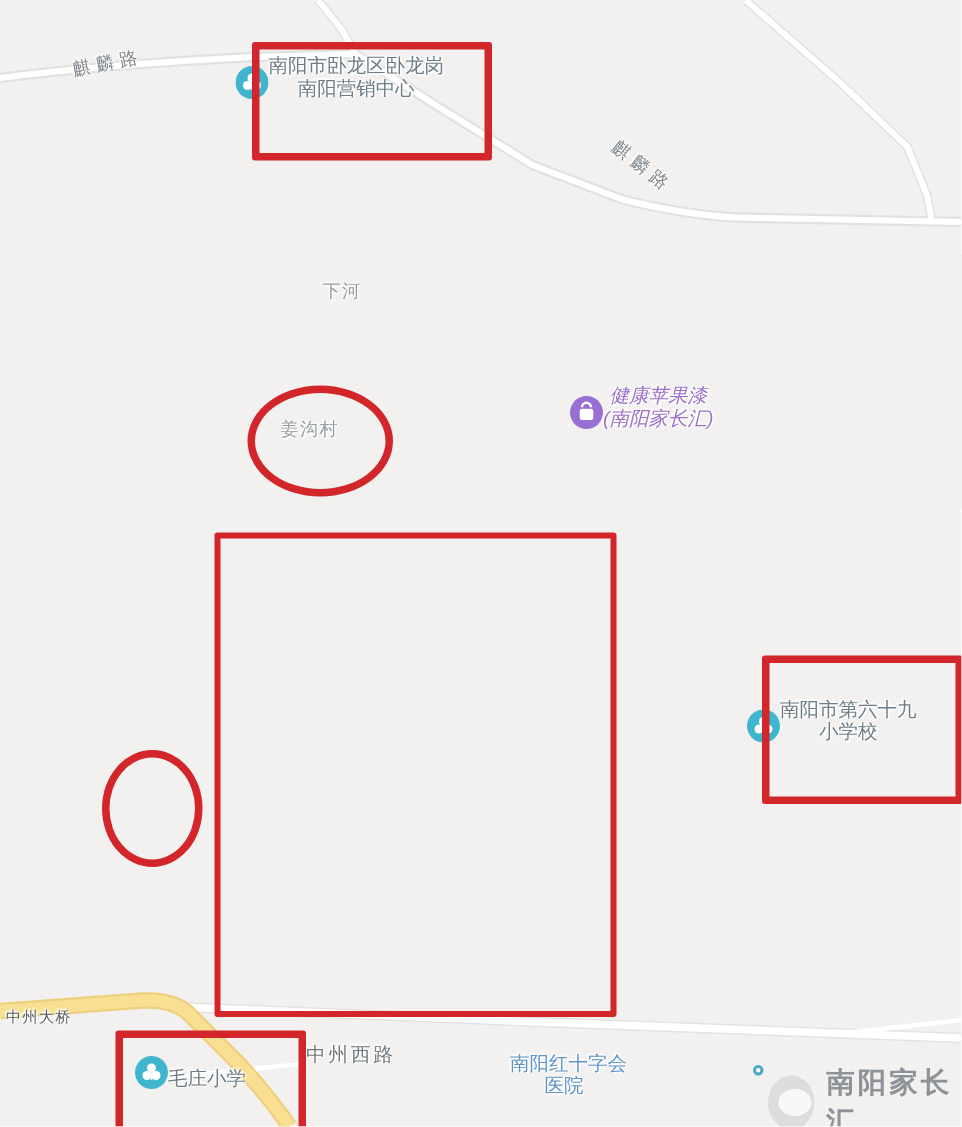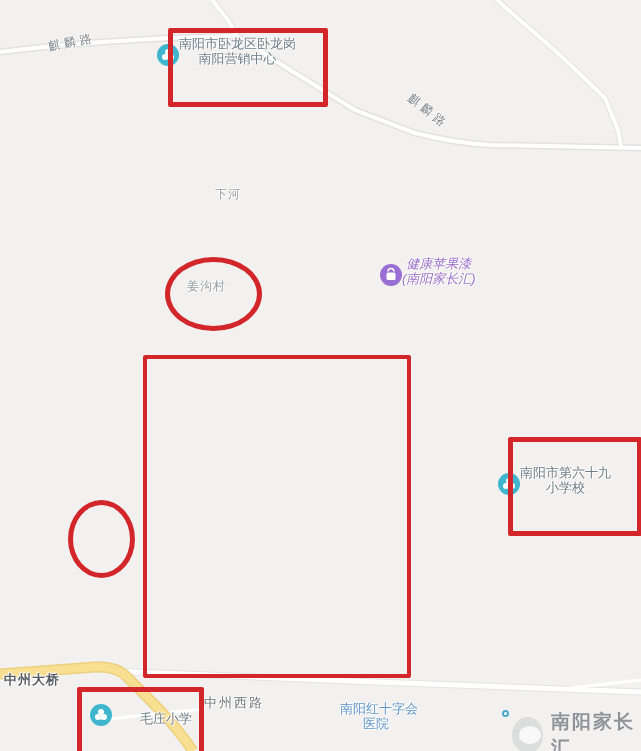--- a/index.html
+++ b/index.html
@@ -19,21 +19,21 @@
   .poi .icon{width:22px;height:22px;display:block;}
   .poi .txt{font-size:13px;line-height:15px;text-align:center;margin-top:2px;
     text-shadow:0 0 2px #fff,0 0 2px #fff,1px 1px 1px #fff,-1px -1px 1px #fff;}
   .school-txt{color:#6e7d86;}
   .shop-txt{color:#9a70c9;}
   .hosp-txt{color:#5f94c8;font-size:13px;line-height:15px;text-align:center;}
   .redbox{position:absolute;z-index:3;border:5px solid #d2262b;border-radius:2px;background:transparent;}
   .redellipse{position:absolute;z-index:3;border:5px solid #d2262b;border-radius:50%;background:transparent;}
   .rot-west{transform:rotate(-11deg);transform-origin:center;}
   .rot-diag{transform:rotate(38deg);transform-origin:center;}
-  .bridge-lbl{font-size:13px;color:#565e66;letter-spacing:1px;font-weight:bold;}
+  .bridge-lbl{font-size:10px;color:#565e66;letter-spacing:1px;}
   .zzx-lbl{font-size:13px;color:#70777d;letter-spacing:2px;margin-top:22px;}
   .poi-dot{position:absolute;z-index:2;width:7px;height:7px;border-radius:50%;
     background:#fff;border:2px solid #49a8c8;box-sizing:border-box;}
   .watermark{position:absolute;z-index:4;display:flex;align-items:center;}
   .wm-logo{width:36px;height:36px;border-radius:50%;background:rgba(170,175,180,0.30);
     position:relative;overflow:hidden;}
   .wm-logo:after{content:"";position:absolute;left:7px;top:9px;width:22px;height:18px;
     border-radius:50%;background:rgba(255,255,255,0.8);}
   .wm-text{font-size:19px;color:rgba(60,70,82,0.55);letter-spacing:2px;margin-left:8px;
     font-weight:bold;}
@@ -108,21 +108,21 @@
           <circle cx="14" cy="13" r="3"></circle>
         <rect x="10.4" y="11" width="1.4" height="5" rx="0.7"></rect>
       </g>
     </svg>
     <div class="txt school-txt">
       <div>南阳市第六十九</div>
       <div>小学校</div>
     </div>
   </div>
 
-  <div class="poi" style="left:134px;top:704px;width:110px;margin-left:-44px;gap:28px;">
+  <div class="poi" style="left:134px;top:704px;width:110px;margin-left:-44px;">
     <svg class="icon" viewBox="0 0 22 22">
       <circle cx="11" cy="11" r="11" fill="#3fb6cd"></circle>
       <g fill="#ffffff">
         <circle cx="11" cy="8" r="3"></circle>
           <circle cx="8" cy="13" r="3"></circle>
           <circle cx="14" cy="13" r="3"></circle>
         <rect x="10.4" y="11" width="1.4" height="5" rx="0.7"></rect>
       </g>
     </svg>
     <div class="txt school-txt">

